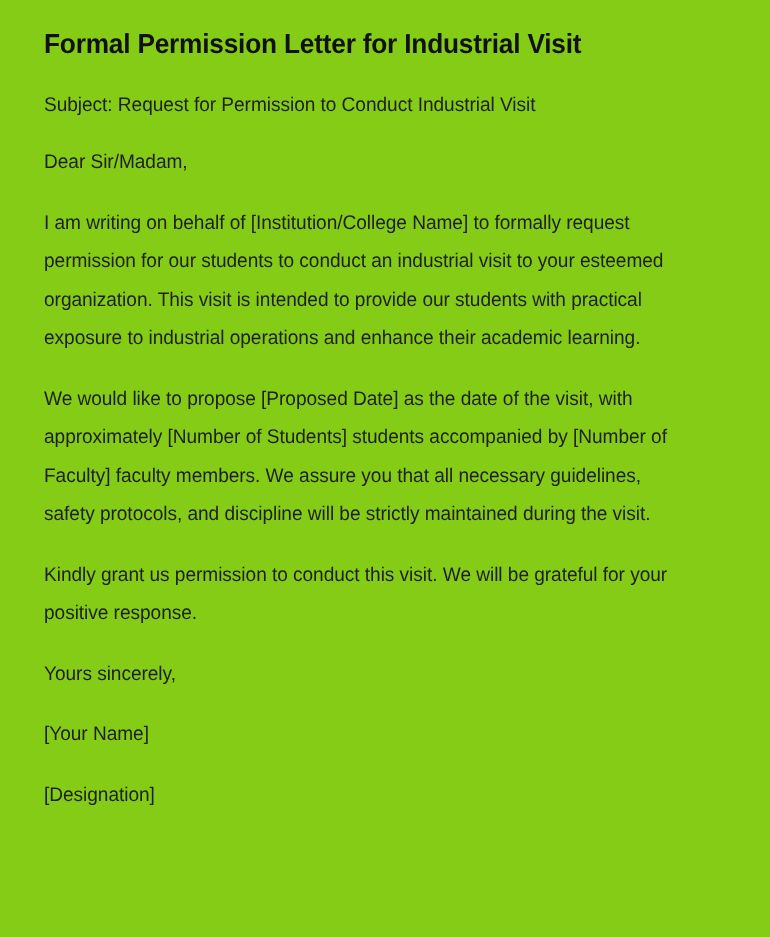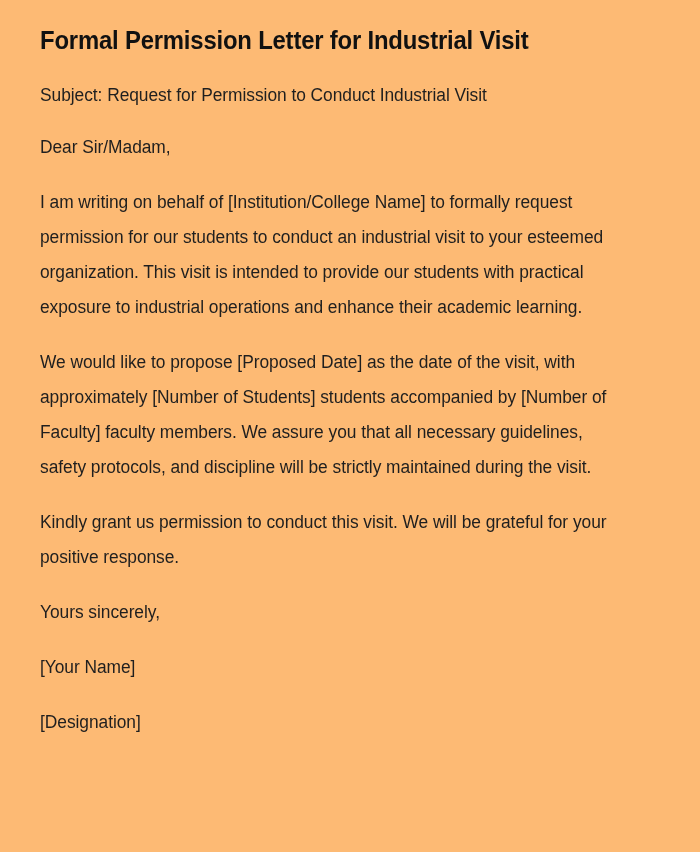--- a/index.html
+++ b/index.html
@@ -13,21 +13,21 @@
     height: 852px;
     overflow: hidden;
     font-family: "Liberation Sans", "DejaVu Sans", sans-serif;
     color: #1f1f1f;
     -webkit-font-smoothing: antialiased;
   }
   .page {
     box-sizing: border-box;
     width: 700px;
     min-height: 852px;
-    background: #fdba74;
+    background: #84cc16;
     padding: 24px 64px 32px 40px;
   }
   .doc-title {
     margin: 0 0 22px 0;
     font-size: 25px;
     line-height: 32px;
     font-weight: 700;
     letter-spacing: -0.2px;
     color: #111111;
     transform: scaleX(0.955);

